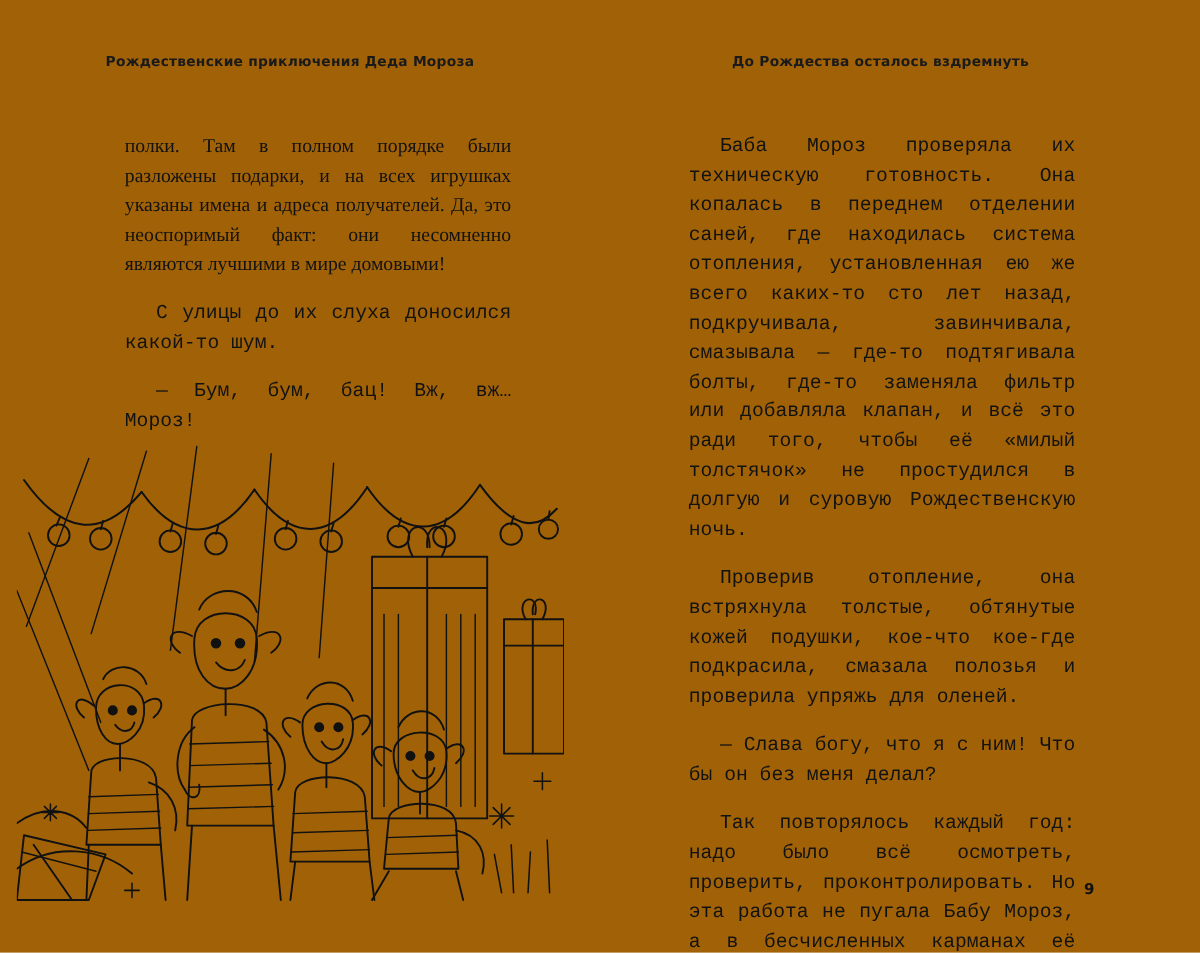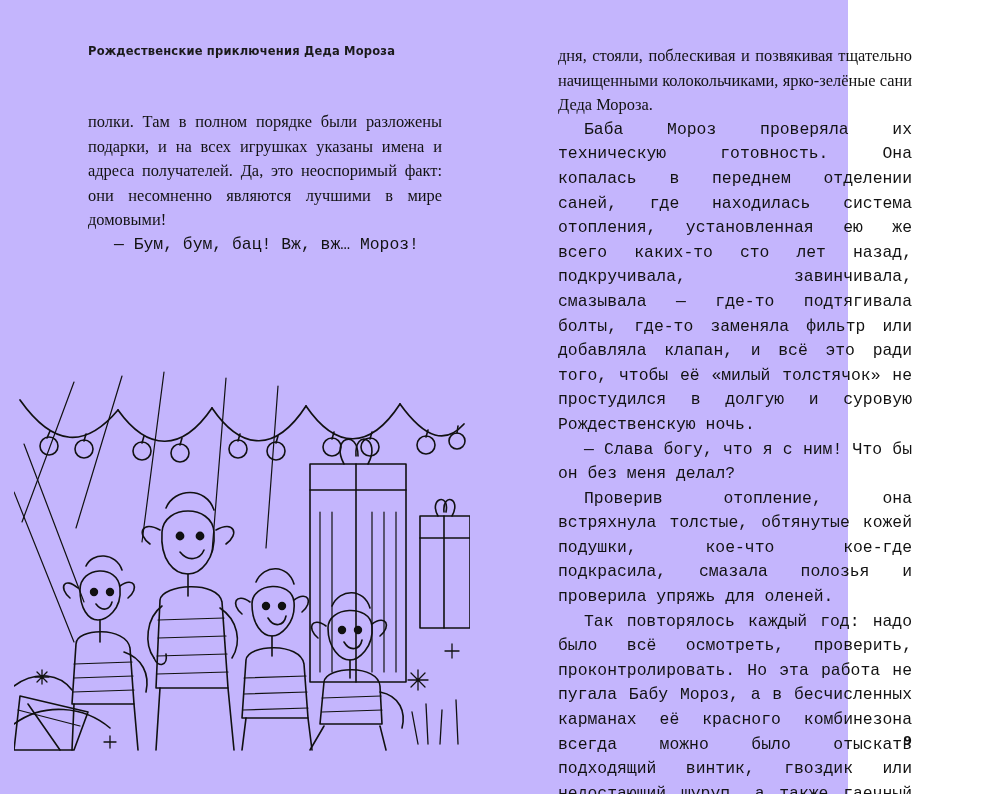--- a/index.html
+++ b/index.html
@@ -9,23 +9,23 @@
   }
   body {
     width: 1000px;
     height: 794px;
     font-family: "Liberation Serif", serif;
     color: #111111;
     overflow: hidden;
   }
   .page {
     position: relative;
-    width: 848px;
-    height: 794px;
-    background: #c4b5fd;
+    width: 1000px;
+    height: 794px;
+    background: #a16207;
   }
   .spread {
     position: absolute;
     left: 0;
     top: 0;
     width: 1000px;
     height: 794px;
     display: flex;
   }
   .leaf {
@@ -55,21 +55,21 @@
   .body-text {
     font-family: "Liberation Serif", serif;
     font-size: 16.4px;
     line-height: 24.6px;
     text-align: justify;
     text-justify: inter-word;
     color: #121212;
     hyphens: manual;
   }
   .body-text p {
-    margin: 0;
+    margin: 16px;
   }
   .body-text p.indent {
     text-indent: 26px;
     font-family: Liberation Mono, monospace;
   }
   .page-number {
     position: absolute;
     right: 88px;
     bottom: 46px;
     font-family: "DejaVu Sans", sans-serif;
@@ -92,20 +92,21 @@
 </head>
 <body>
 
 <div class="page">
   <div class="spread">
 
     <div class="leaf left">
       <div class="running-head">Рождественские приключения Деда Мороза</div>
       <div class="body-text">
         <p>полки. Там в полном порядке были разложены подарки, и на всех игрушках указаны имена и адреса получателей. Да, это неоспоримый факт: они несомненно являются лучшими в мире домовыми!</p>
+        <p class="indent">С улицы до их слуха доносился какой-то шум.</p>
         <p class="indent">— Бум, бум, бац! Вж, вж… Мороз!</p>
       </div>
 
       <div class="illustration">
         <svg width="456" height="400" viewBox="0 0 456 400" xmlns="http://www.w3.org/2000/svg">
           <g fill="none" stroke="#111111" stroke-width="1.6" stroke-linecap="round" stroke-linejoin="round">
 
             <g stroke-width="1.2">
               <path d="M60 30 L8 170"></path>
               <path d="M108 24 L62 176"></path>
@@ -258,24 +259,24 @@
               <path d="M412 352 L414 392"></path>
               <path d="M428 358 L426 392"></path>
               <path d="M442 348 L444 392"></path>
             </g>
           </g>
         </svg>
       </div>
     </div>
 
     <div class="leaf right">
+      <div class="running-head">До Рождества осталось вздремнуть</div>
       <div class="body-text">
-        <p>дня, стояли, поблескивая и позвякивая тщательно начищенными колокольчиками, ярко-зелёные сани Деда Мороза.</p>
         <p class="indent">Баба Мороз проверяла их техническую готовность. Она копалась в переднем отделении саней, где находилась система отопления, установленная ею же всего каких-то сто лет назад, подкручивала, завинчивала, смазывала — где-то подтягивала болты, где-то заменяла фильтр или добавляла клапан, и всё это ради того, чтобы её «милый толстячок» не простудился в долгую и суровую Рождественскую ночь.</p>
+        <p class="indent">Проверив отопление, она встряхнула толстые, обтянутые кожей подушки, кое-что кое-где подкрасила, смазала полозья и проверила упряжь для оленей.</p>
         <p class="indent">— Слава богу, что я с ним! Что бы он без меня делал?</p>
-        <p class="indent">Проверив отопление, она встряхнула толстые, обтянутые кожей подушки, кое-что кое-где подкрасила, смазала полозья и проверила упряжь для оленей.</p>
         <p class="indent">Так повторялось каждый год: надо было всё осмотреть, проверить, проконтролировать. Но эта работа не пугала Бабу Мороз, а в бесчисленных карманах её красного комбинезона всегда можно было отыскать подходящий винтик, гвоздик или недостающий шуруп, а также гаечный ключ, молоток или</p>
       </div>
       <div class="page-number">9</div>
     </div>
 
   </div>
 </div>
 
 </body></html>

